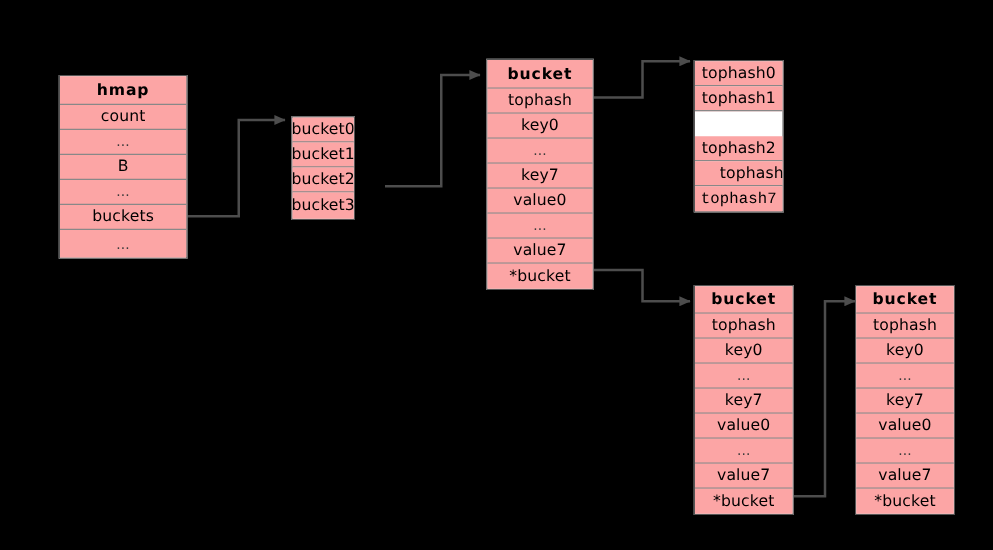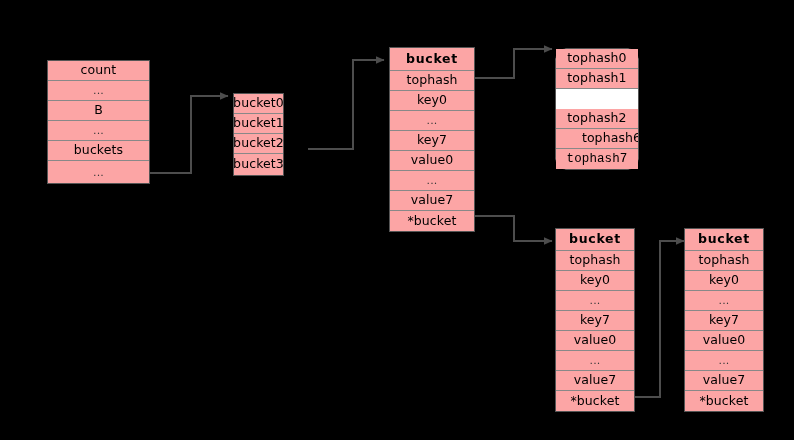--- a/index.html
+++ b/index.html
@@ -78,20 +78,21 @@
     <path d="M308,149 L353,149 L353,60 L384,60" fill="none" stroke="#4d4d4d" stroke-width="2" marker-end="url(#ah)"></path>
 
     <path d="M474,78 L514,78 L514,49 L552,49" fill="none" stroke="#4d4d4d" stroke-width="2" marker-end="url(#ah)"></path>
 
     <path d="M474,216 L514,216 L514,241 L552,241" fill="none" stroke="#4d4d4d" stroke-width="2" marker-end="url(#ah)"></path>
 
     <path d="M635,397 L660,397 L660,241 L684,241" fill="none" stroke="#4d4d4d" stroke-width="2" marker-end="url(#ah)"></path>
   </svg>
 
   <div class="tbl" style="left:47px; top:60px; width:103px;">
+    <div class="row hdr" style="height:23px;">hmap</div>
     <div class="row" style="height:20px;">count</div>
     <div class="row ell" style="height:20px;">...</div>
     <div class="row" style="height:20px;">B</div>
     <div class="row ell" style="height:20px;">...</div>
     <div class="row" style="height:20px;">buckets</div>
     <div class="row ell" style="height:22px;">...</div>
   </div>
 
   <div class="tbl" style="left:233px; top:93px; width:51px;">
     <div class="row" style="height:20px;">bucket0</div>
@@ -105,21 +106,21 @@
     <div class="row" style="height:20px;">tophash</div>
     <div class="row" style="height:20px;">key0</div>
     <div class="row ell" style="height:20px;">...</div>
     <div class="row" style="height:20px;">key7</div>
     <div class="row" style="height:20px;">value0</div>
     <div class="row ell" style="height:20px;">...</div>
     <div class="row" style="height:20px;">value7</div>
     <div class="row" style="height:20px;">*bucket</div>
   </div>
 
-  <div class="tbl" style="left:555px; top:48px; width:84px;border-radius:13px;">
+  <div class="tbl" style="left:555px; top:48px; width:72px;">
     <div class="row" style="height:20px;">tophash0</div>
     <div class="row" style="height:20px;">tophash1</div>
     <div class="row" style="height:20px;margin-top:20px;">tophash2</div>
     <div class="row" style="height:20px;padding-left:29px;">tophash6</div>
     <div class="row" style="height:20px;font-family:Liberation Mono, monospace;">tophash7</div>
   </div>
 
   <div class="tbl" style="left:555px; top:228px; width:80px;">
     <div class="row hdr" style="height:22px;">bucket</div>
     <div class="row" style="height:20px;">tophash</div>

